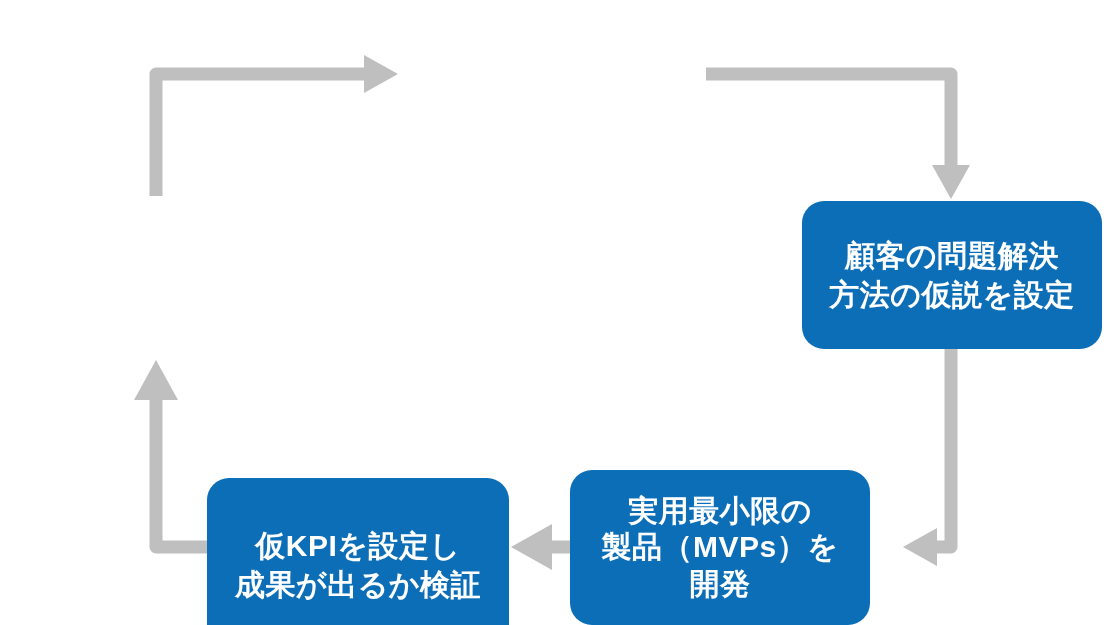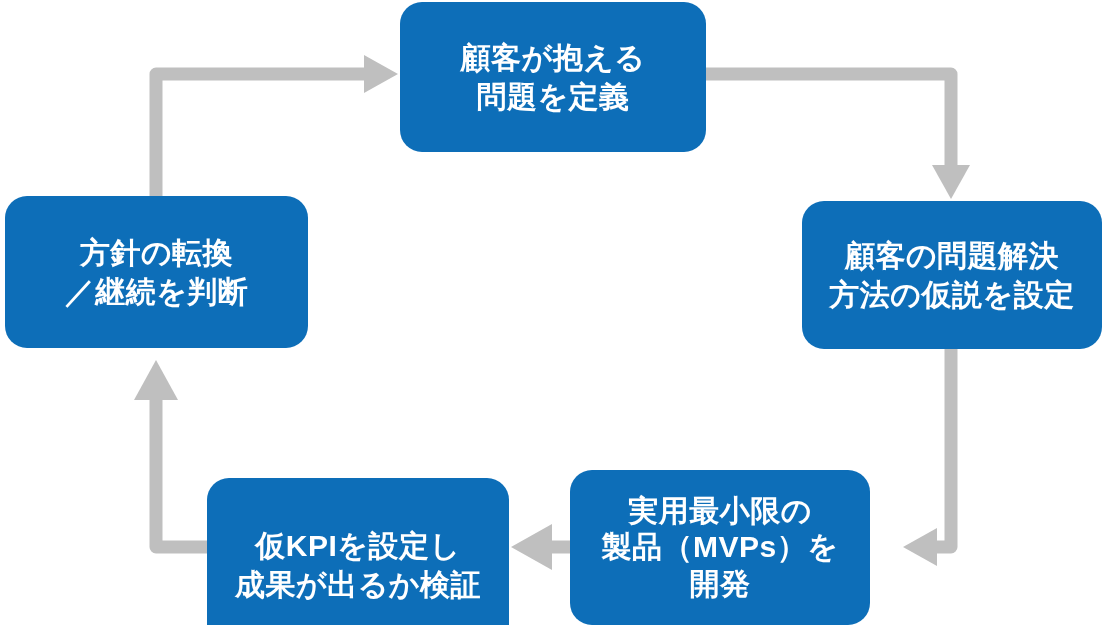--- a/index.html
+++ b/index.html
@@ -88,39 +88,31 @@
       <path d="M 601 547 L 548 547" fill="none" stroke="#bfbfbf" stroke-width="13" stroke-linecap="butt"></path>
       <polygon points="511,547 552,524 552,570" fill="#bfbfbf"></polygon>
     </g>
 
     <g>
       <path d="M 207 547 L 156 547 L 156 398" fill="none" stroke="#bfbfbf" stroke-width="13" stroke-linecap="butt" stroke-linejoin="round"></path>
       <polygon points="156,360 134,400 178,400" fill="#bfbfbf"></polygon>
     </g>
   </svg>
 
-  <div class="node" id="node-define">
-    <span class="node-label">顧客が抱える
-問題を定義</span>
-  </div>
 
   <div class="node" id="node-hypothesis">
     <span class="node-label">顧客の問題解決
 方法の仮説を設定</span>
   </div>
 
   <div class="node" id="node-mvp">
     <span class="node-label">実用最小限の
 製品（MVPs）を
 開発</span>
   </div>
 
   <div class="node" id="node-kpi">
     <span class="node-label">仮KPIを設定し
 成果が出るか検証</span>
   </div>
 
-  <div class="node" id="node-decide">
-    <span class="node-label">方針の転換
-／継続を判断</span>
-  </div>
 
 </div>
 
 </body></html>

